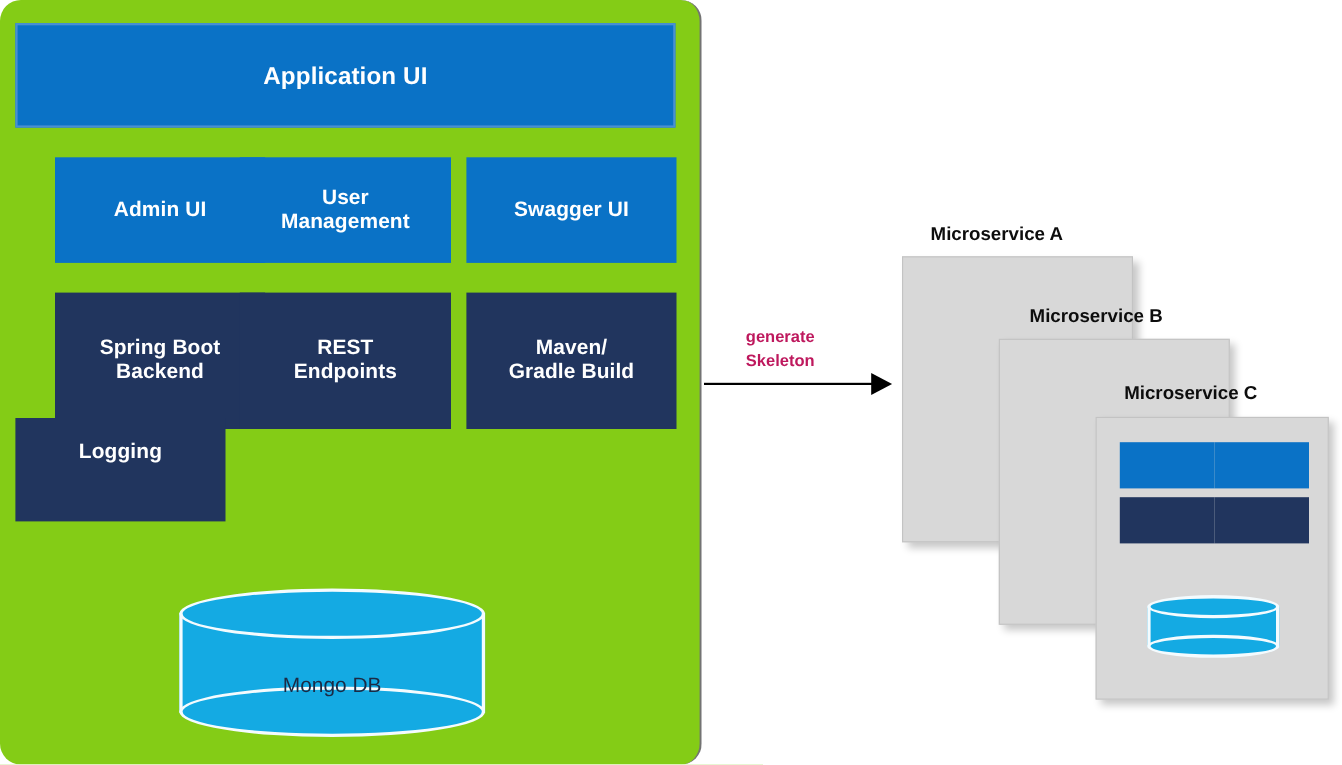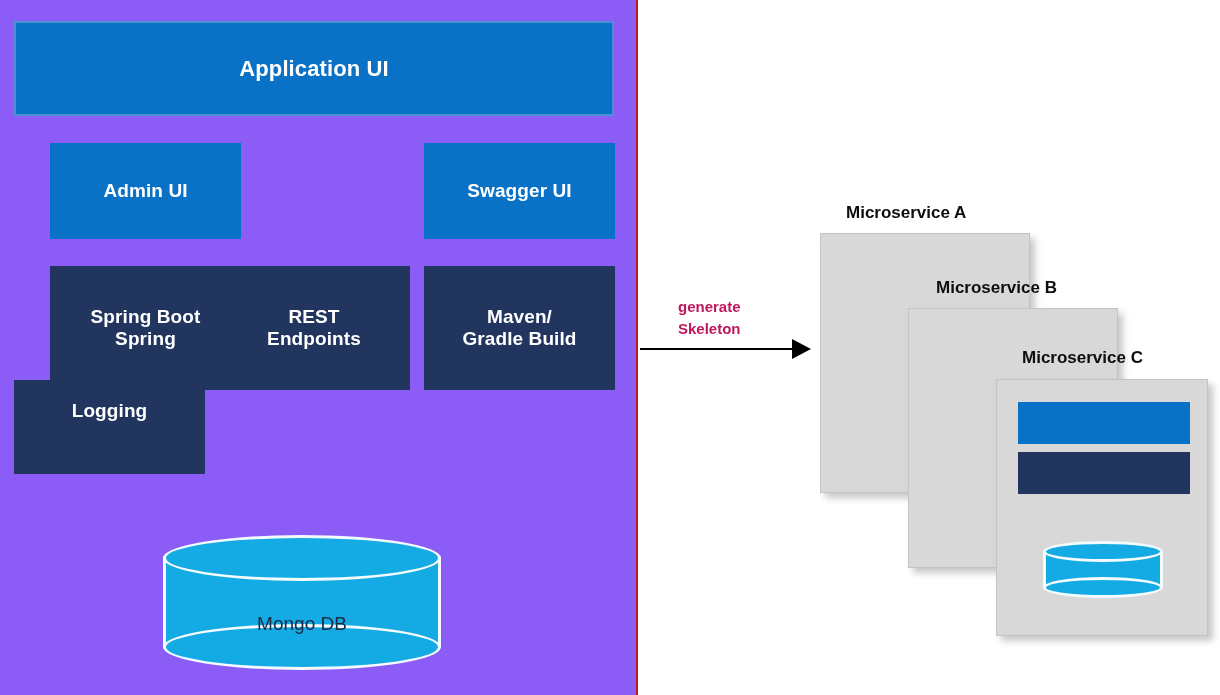--- a/index.html
+++ b/index.html
@@ -19,23 +19,24 @@
     overflow: hidden;
   }
 
   
   .monolith-panel {
     position: absolute;
     left: 0px;
     top: 0px;
     width: 638px;
     height: 695px;
-    background: #8b5cf6;
-    border-right: 2px solid #b91c1c;
-    box-sizing: border-box;
+    background: #84cc16;
+    border-right: 2px solid #737373;
+    box-sizing: border-box;
+    border-radius: 19px;
   }
 
   .blk {
     position: absolute;
     box-sizing: border-box;
     display: flex;
     align-items: center;
     justify-content: center;
     text-align: center;
     color: #ffffff;
@@ -183,27 +184,33 @@
 <body>
 
 <div id="canvas">
 
   <div class="monolith-panel">
 
     <div class="blk blk-blue app-ui">Application UI</div>
 
     <div class="blk blk-blue r2 col1">Admin UI</div>
 
+    <div class="blk blk-blue r2 col2">
+      <span>
+        <span>User</span><br>
+        <span>Management</span>
+      </span>
+    </div>
 
     <div class="blk blk-blue r2 col3">Swagger UI</div>
 
     <div class="blk blk-navy r3 col1">
       <span>
         <span>Spring Boot</span><br>
-        <span>Spring</span>
+        <span>Backend</span>
       </span>
     </div>
 
     <div class="blk blk-navy r3 col2">
       <span>
         <span>REST</span><br>
         <span>Endpoints</span>
       </span>
     </div>
 

